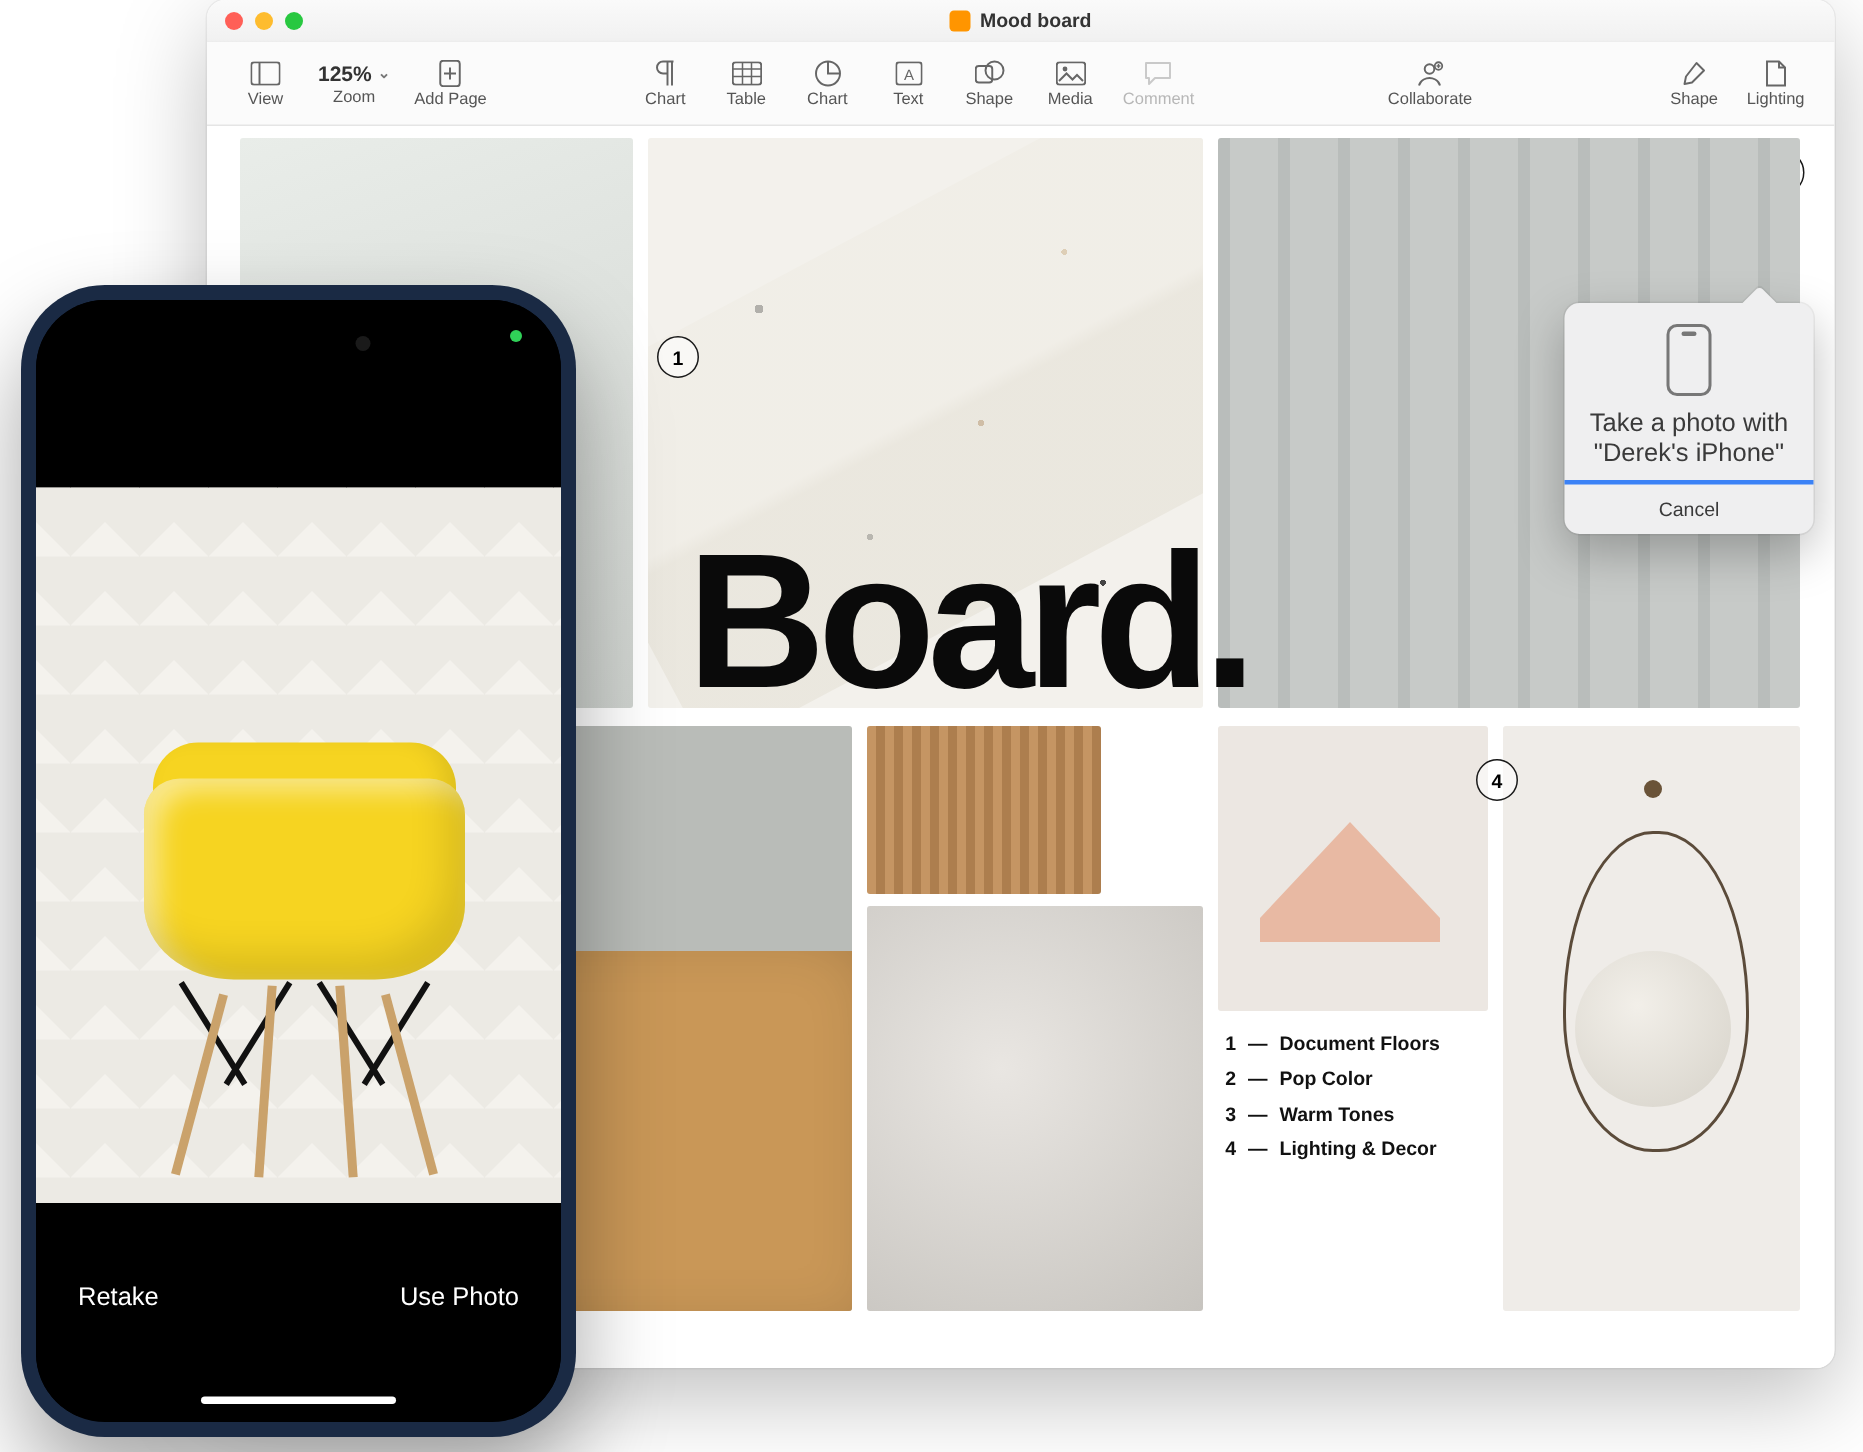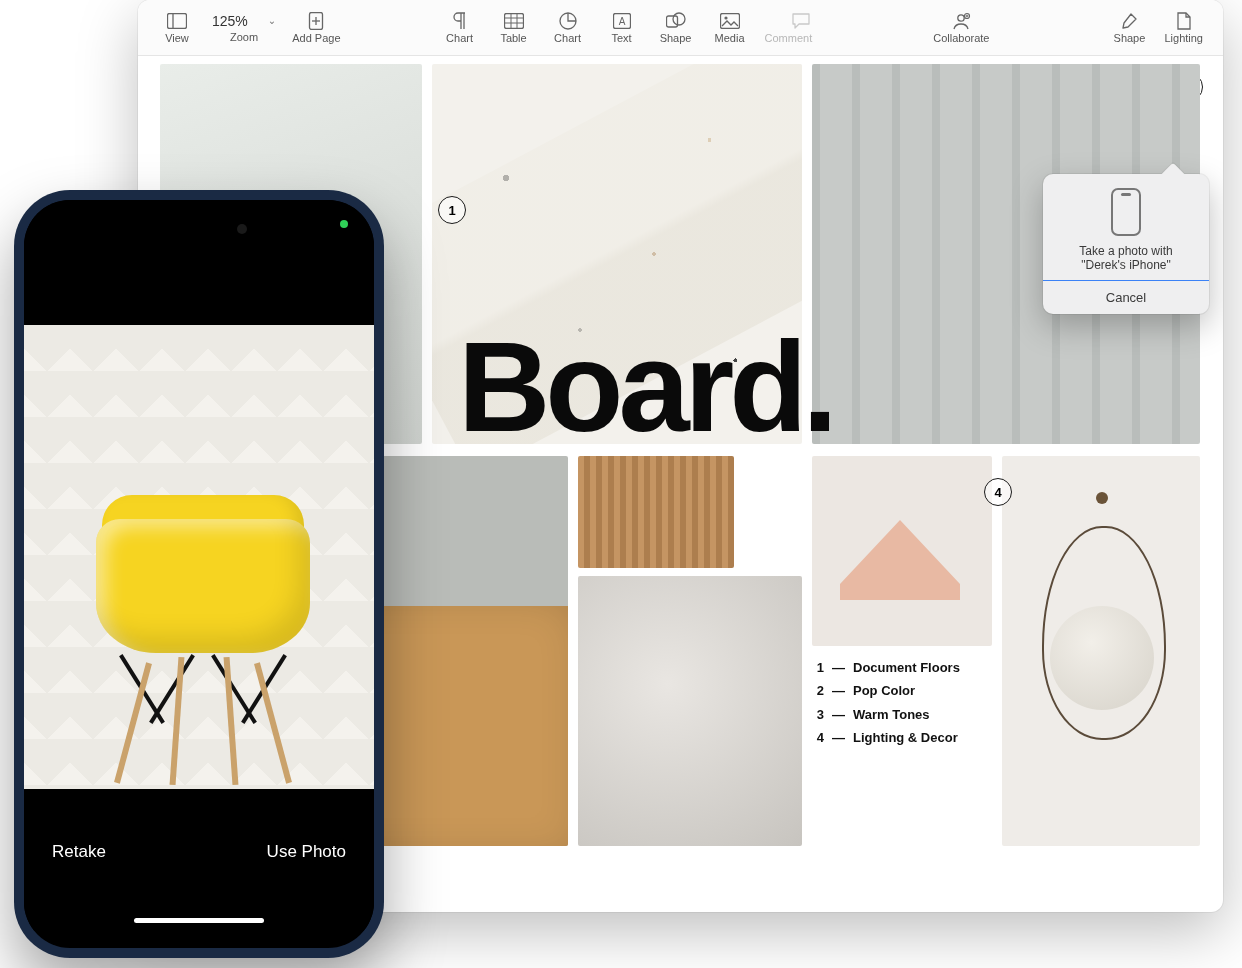--- a/index.html
+++ b/index.html
@@ -54,24 +54,24 @@
     border-bottom: 1px solid #e5e5e5;
     background:#fbfbfb;
   }
   .tb-item {
     display:flex; flex-direction:column; align-items:center; justify-content:center;
     min-width:50px; padding:2px 6px; gap:2px;
     color:#555; font-size:11px;
     border-radius:6px;
   }
   .tb-item .ic { width:22px; height:18px; display:flex;align-items:center;justify-content:center; color:#666;}
-  .tb-item.disabled{ color:#b7b7b7;align-items:flex-end; }
+  .tb-item.disabled{ color:#b7b7b7; }
   .tb-item.disabled .ic{ color:#c9c9c9;}
   .toolbar .spacer{flex:1;}
-  .zoom-val{font-size:14px;font-weight:400;color:#333;display:flex;align-items:center;gap:20px;}
+  .zoom-val{font-size:14px;font-weight:700;color:#333;display:flex;align-items:center;gap:4px;}
   .zoom-val .chev{font-size:10px;color:#777;}
 
   
   .canvas{
     position:relative;
     width:100%; height:calc(100% - 84px);
     background:#fff;
     overflow:hidden;
   }
   .moodboard{
@@ -133,24 +133,24 @@
     background:#efeff0; border-radius:10px;
     box-shadow:0 12px 32px rgba(0,0,0,0.25),0 0 0 1px rgba(0,0,0,0.06);
     overflow:visible;
   }
   .popover::before{
     content:""; position:absolute; top:-8px; right:28px;
     width:16px;height:16px;background:#efeff0;transform:rotate(45deg);
     border-top-left-radius:3px;
     box-shadow:-1px -1px 0 rgba(0,0,0,0.05);
   }
-  .pop-body{padding:14px 10px 8px;text-align:center;font-size:12px;color:#3a3a3a;}
+  .pop-body{padding:14px 10px 8px;text-align:center;font-size:17px;color:#3a3a3a;}
   .pop-phone{width:30px;height:48px;border:2px solid #777;border-radius:7px;margin:0 auto 8px;position:relative;}
   .pop-phone::after{content:"";position:absolute;left:50%;top:3px;transform:translateX(-50%);width:10px;height:3px;border-radius:2px;background:#777;}
-  .pop-cancel{border-top:1px solid #3b82f6;padding:9px 0;text-align:center;font-size:13px;color:#3a3a3a;}
+  .pop-cancel{border-top:3px solid #3b82f6;padding:9px 0;text-align:center;font-size:13px;color:#3a3a3a;}
 
   
   .iphone{
     position:absolute; left:14px; top:190px;
     width:370px; height:768px;
     background:#1a2a44; border-radius:56px;
     padding:10px;
     box-shadow:0 30px 60px rgba(0,0,0,0.35);
   }
   .iphone-screen{
@@ -188,32 +188,43 @@
   .leg{position:absolute;bottom:0;width:6px;background:#caa26b;}
   .l1{left:52px;height:124px;transform:rotate(15deg);} 
   .l2{left:96px;height:128px;transform:rotate(4deg);} 
   .l3{left:150px;height:128px;transform:rotate(-4deg);} 
   .l4{left:192px;height:124px;transform:rotate(-15deg);} 
   .wire{position:absolute;bottom:56px;width:4px;height:80px;background:#111;}
   .w1{left:62px;transform:rotate(-32deg);} .w2{left:92px;transform:rotate(32deg);}
   .w3{left:154px;transform:rotate(-32deg);} .w4{left:184px;transform:rotate(32deg);}
 
   .cam-bottom{
-    position:absolute;left:0;right:0;bottom:17px;height:142px;background:#000;
+    position:absolute;left:0;right:0;bottom:4px;height:142px;background:#000;
     display:flex;align-items:center;justify-content:space-between;padding:0 28px 16px;
   }
   .cam-btn{color:#fff;font-size:17px;font-weight:400;}
   .home-ind{position:absolute;left:50%;bottom:8px;transform:translateX(-50%);width:130px;height:5px;border-radius:3px;background:#fff;}
 
   svg{display:block;}
 </style>
 </head>
 <body>
 
 <div class="mac-window">
+  <div class="titlebar">
+    <div class="traffic">
+      <div class="dot red"></div>
+      <div class="dot yellow"></div>
+      <div class="dot green"></div>
+    </div>
+    <div class="doc-title">
+      <span class="doc-icon"></span>
+      <span>Mood board</span>
+    </div>
+  </div>
 
   <div class="toolbar">
     <div class="tb-item">
       <span class="ic">
         <svg width="20" height="16" viewBox="0 0 20 16">
             <rect x="0.5" y="0.5" width="19" height="15" rx="2" fill="none" stroke="currentColor" stroke-width="1.3"></rect>
             <line x1="6" y1="1" x2="6" y2="15" stroke="currentColor" stroke-width="1.3"></line>
           </svg>
       </span>
       <span>View</span>

